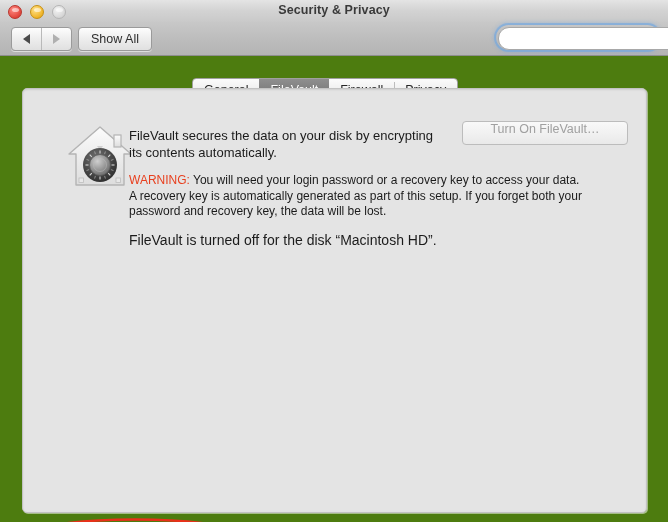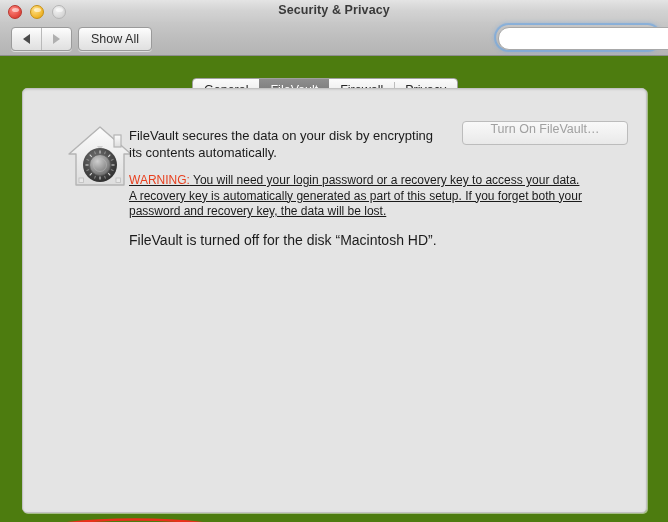--- a/index.html
+++ b/index.html
@@ -243,21 +243,20 @@
     cursor: default;
   }
 
   #warning-block {
     position: absolute;
     left: 106px; top: 84px;
     width: 460px;
     font-size: 12px;
     line-height: 15.5px;
     color: #1b1b1b;
-    text-decoration: underline;
   }
   #warning-label {
     color: #e8401f;
   }
 
   #status-line {
     position: absolute;
     left: 106px; top: 143px;
     width: 480px;
     font-size: 14px;

